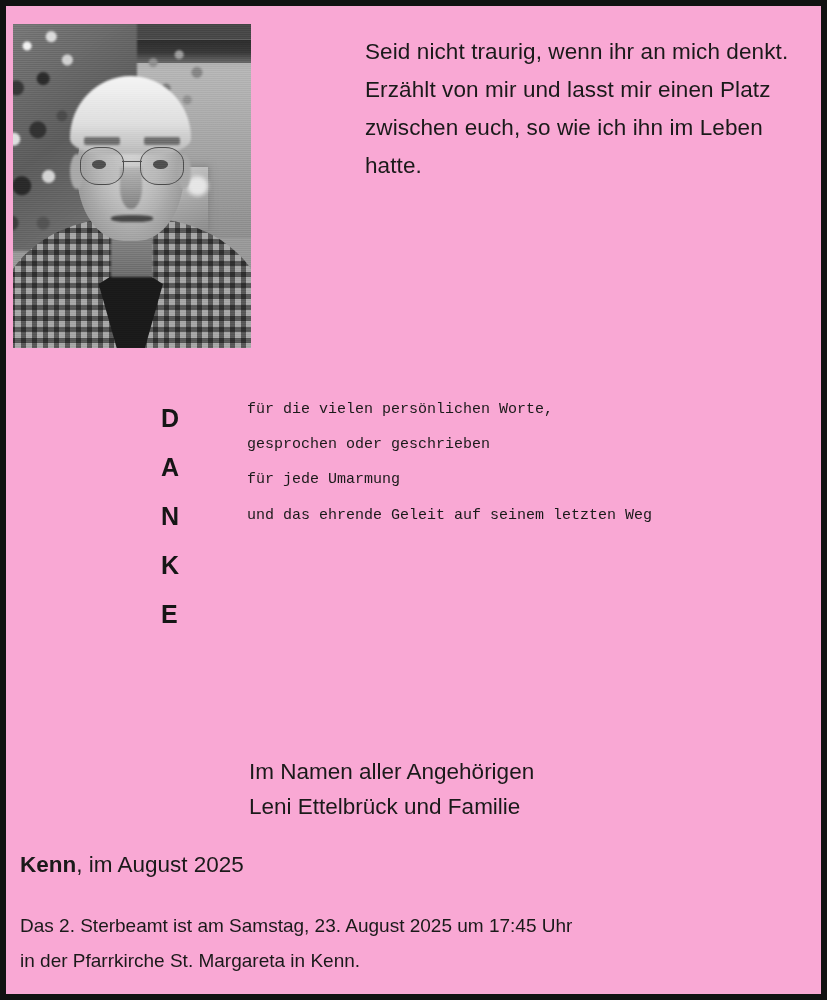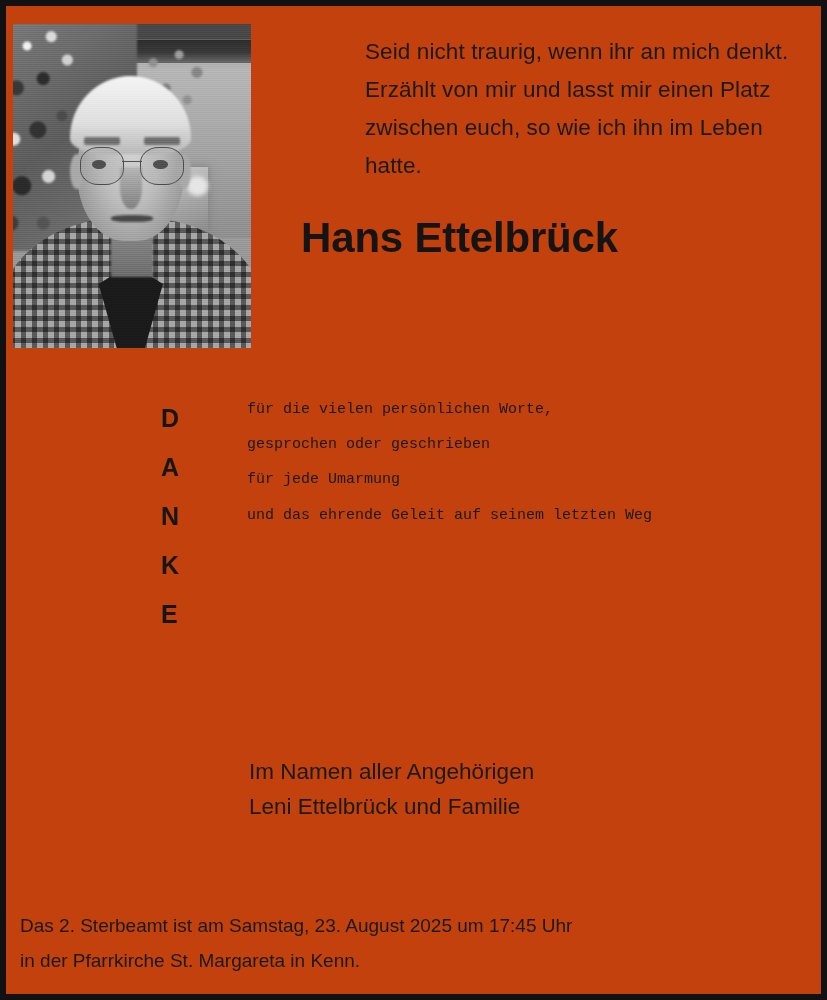--- a/index.html
+++ b/index.html
@@ -10,21 +10,21 @@
   body {
     font-family: "Liberation Sans", sans-serif;
     -webkit-font-smoothing: antialiased;
   }
 
   .notice {
     position: relative;
     width: 827px;
     height: 1000px;
     box-sizing: border-box;
-    background: #c2410c;
+    background: #f9a8d4;
     border: 6px solid #111111;
     overflow: hidden;
   }
 
   .inner {
     position: relative;
     width: 100%;
     height: 100%;
     box-sizing: border-box;
     padding: 0;
@@ -411,23 +411,20 @@
           <div class="ph-lens r"></div>
           <div class="ph-bridge"></div>
         </div>
         <div class="ph-nose"></div>
         <div class="ph-mouth"></div>
         <div class="ph-grain"></div>
       </div>
 
       <div class="verse">Seid nicht traurig, wenn ihr an mich denkt. Erzählt von mir und lasst mir einen Platz zwischen euch, so wie ich ihn im Leben hatte.</div>
 
-      <div class="name">
-        <span class="name-shift">Hans Ettelbrück</span>
-      </div>
 
     </div>
 
     <div class="danke-block">
       <div class="danke-letters">
         <div>D</div>
         <div>A</div>
         <div>N</div>
         <div>K</div>
         <div>E</div>
@@ -439,20 +436,23 @@
         <div>und das ehrende Geleit auf seinem letzten Weg</div>
       </div>
     </div>
 
 
     <div class="signature">
       <div>Im Namen aller Angehörigen</div>
       <div>Leni Ettelbrück und Familie</div>
     </div>
 
+    <div class="place-date">
+      <b>Kenn</b><span>, im August 2025</span>
+    </div>
 
     <div class="service">
       <div>Das 2. Sterbeamt ist am Samstag, 23. August 2025 um 17:45 Uhr</div>
       <div>in der Pfarrkirche St. Margareta in Kenn.</div>
     </div>
 
   </div>
 </div>
 
 </body></html>

